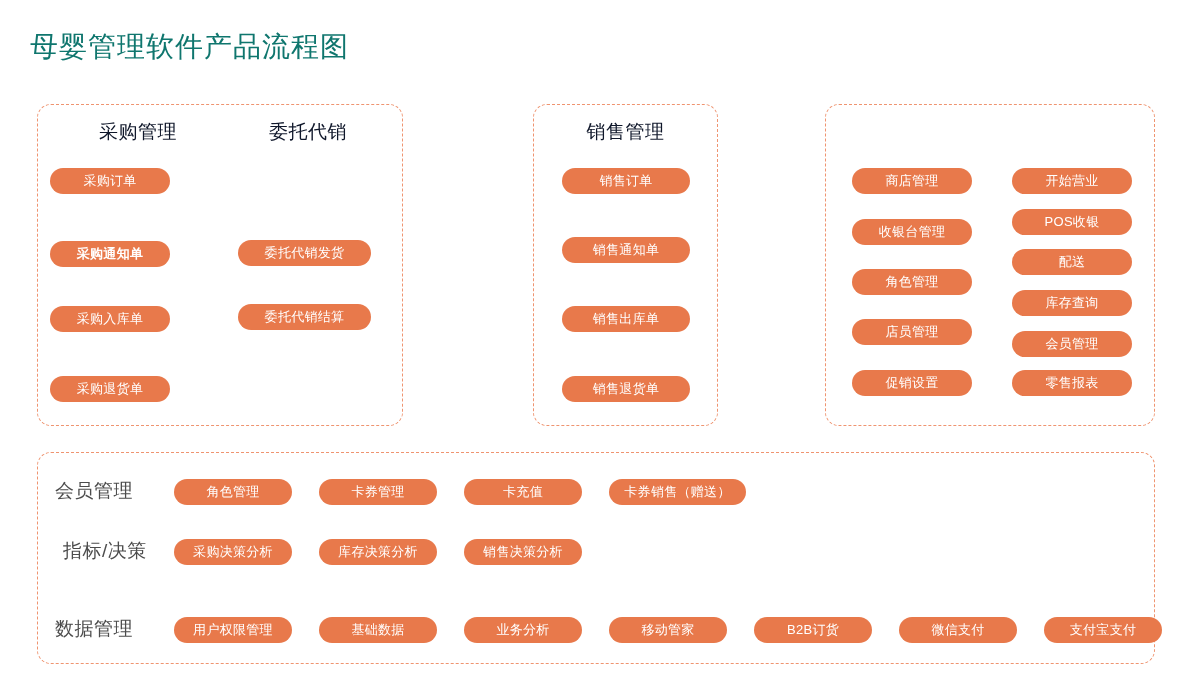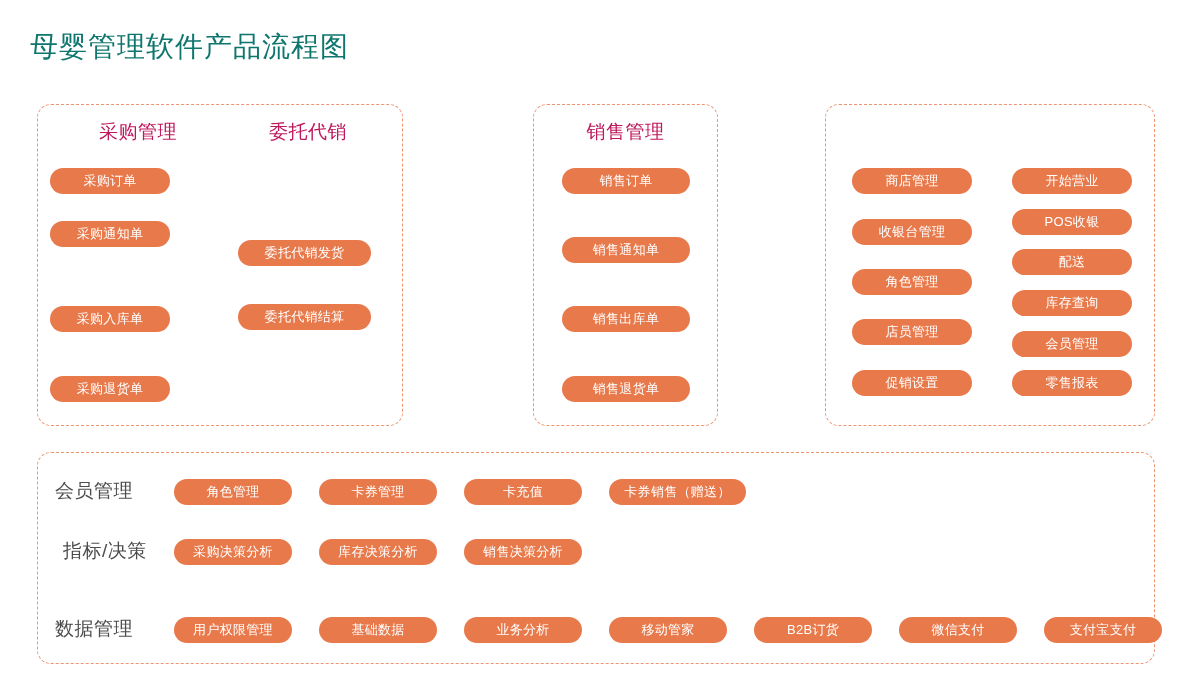--- a/index.html
+++ b/index.html
@@ -33,21 +33,21 @@
     border: 1px dashed #ef9470;
     border-radius: 14px;
     background: #ffffff;
     box-sizing: border-box;
   }
 
   .panel-title {
     position: absolute;
     font-size: 19px;
     line-height: 22px;
-    color: #be185d;
+    color: #0f172a;
     font-weight: 400;
     text-align: center;
     white-space: nowrap;
     letter-spacing: 0.5px;
   }
 
   .pill {
     position: absolute;
     background: #e8794b;
     color: #ffffff;
@@ -74,21 +74,21 @@
 </head>
 <body>
 
 <div class="page-title">母婴管理软件产品流程图</div>
 
 <div class="panel" style="left:37px; top:104px; width:366px; height:322px;">
   <div class="panel-title" style="left:20px; top:16px; width:160px;">采购管理</div>
   <div class="panel-title" style="left:190px; top:16px; width:160px;">委托代销</div>
 
   <div class="pill" style="left:12px; top:63px; width:120px;">采购订单</div>
-  <div class="pill" style="left:12px; top:116px; width:120px;">采购通知单</div>
+  <div class="pill" style="left:12px; top:136px; width:120px;font-weight:bold;">采购通知单</div>
   <div class="pill" style="left:12px; top:201px; width:120px;">采购入库单</div>
   <div class="pill" style="left:12px; top:271px; width:120px;">采购退货单</div>
 
   <div class="pill" style="left:200px; top:135px; width:133px;">委托代销发货</div>
   <div class="pill" style="left:200px; top:199px; width:133px;">委托代销结算</div>
 </div>
 
 <div class="panel" style="left:533px; top:104px; width:185px; height:322px;">
   <div class="panel-title" style="left:0px; top:16px; width:183px;">销售管理</div>
 

